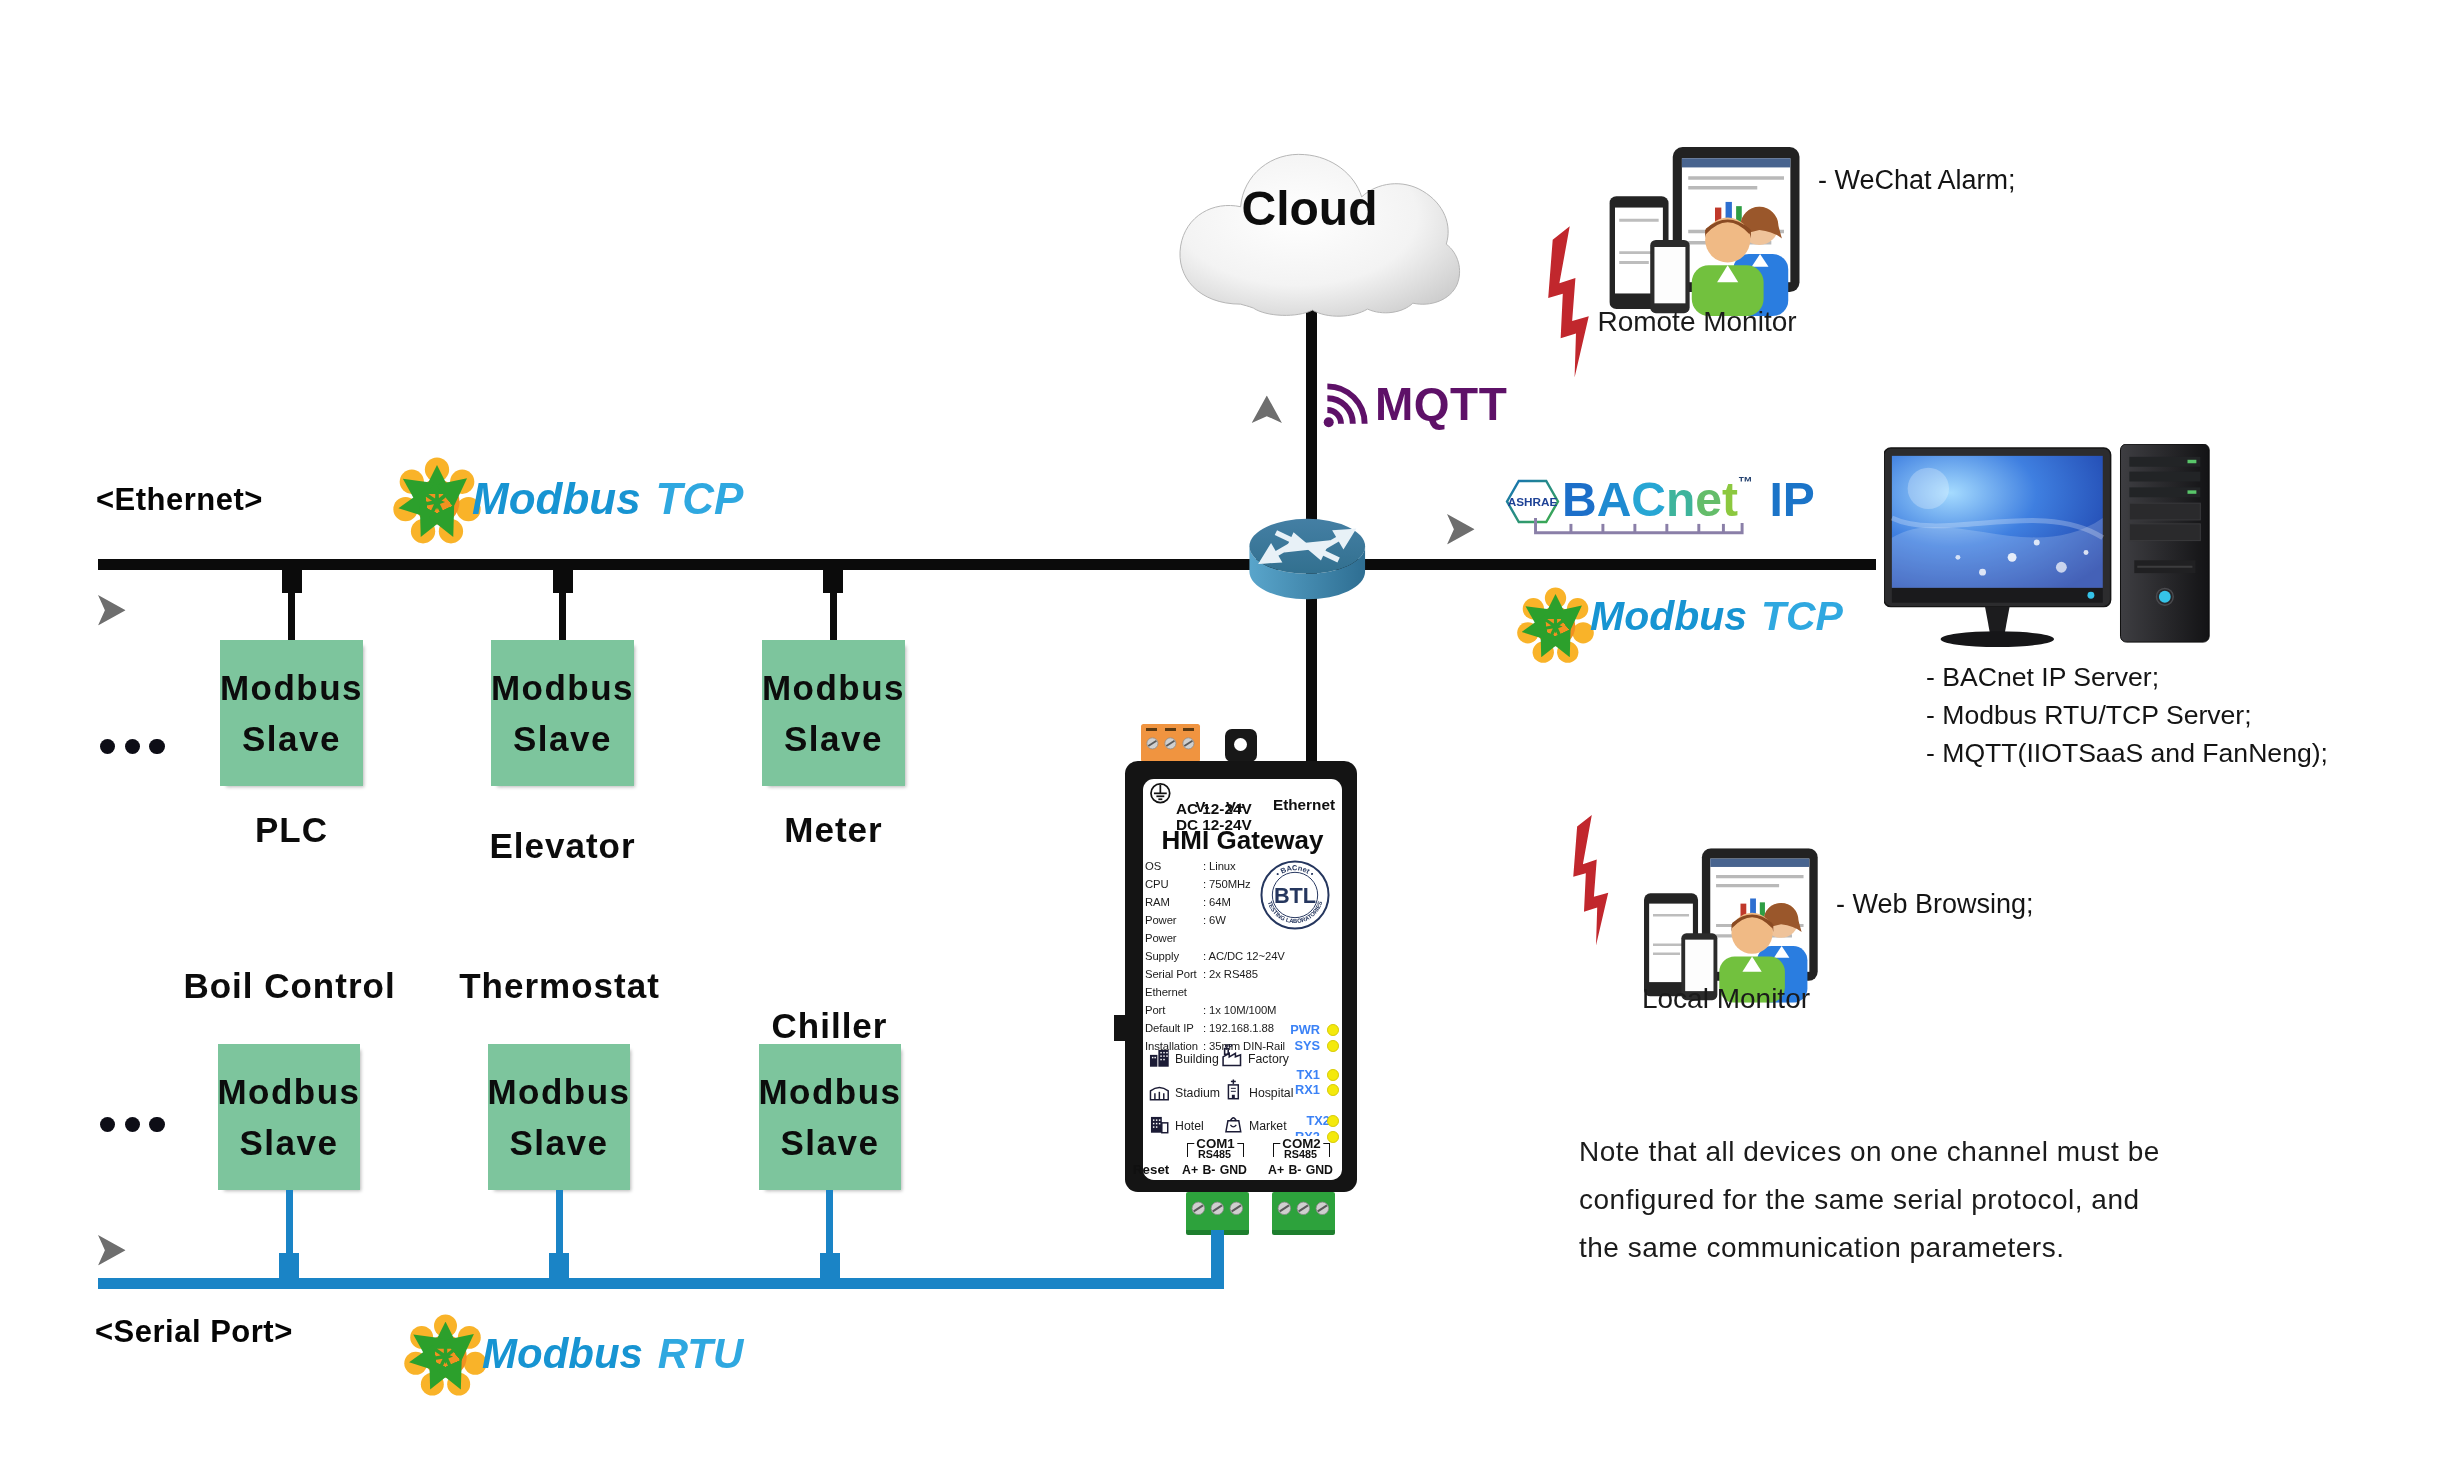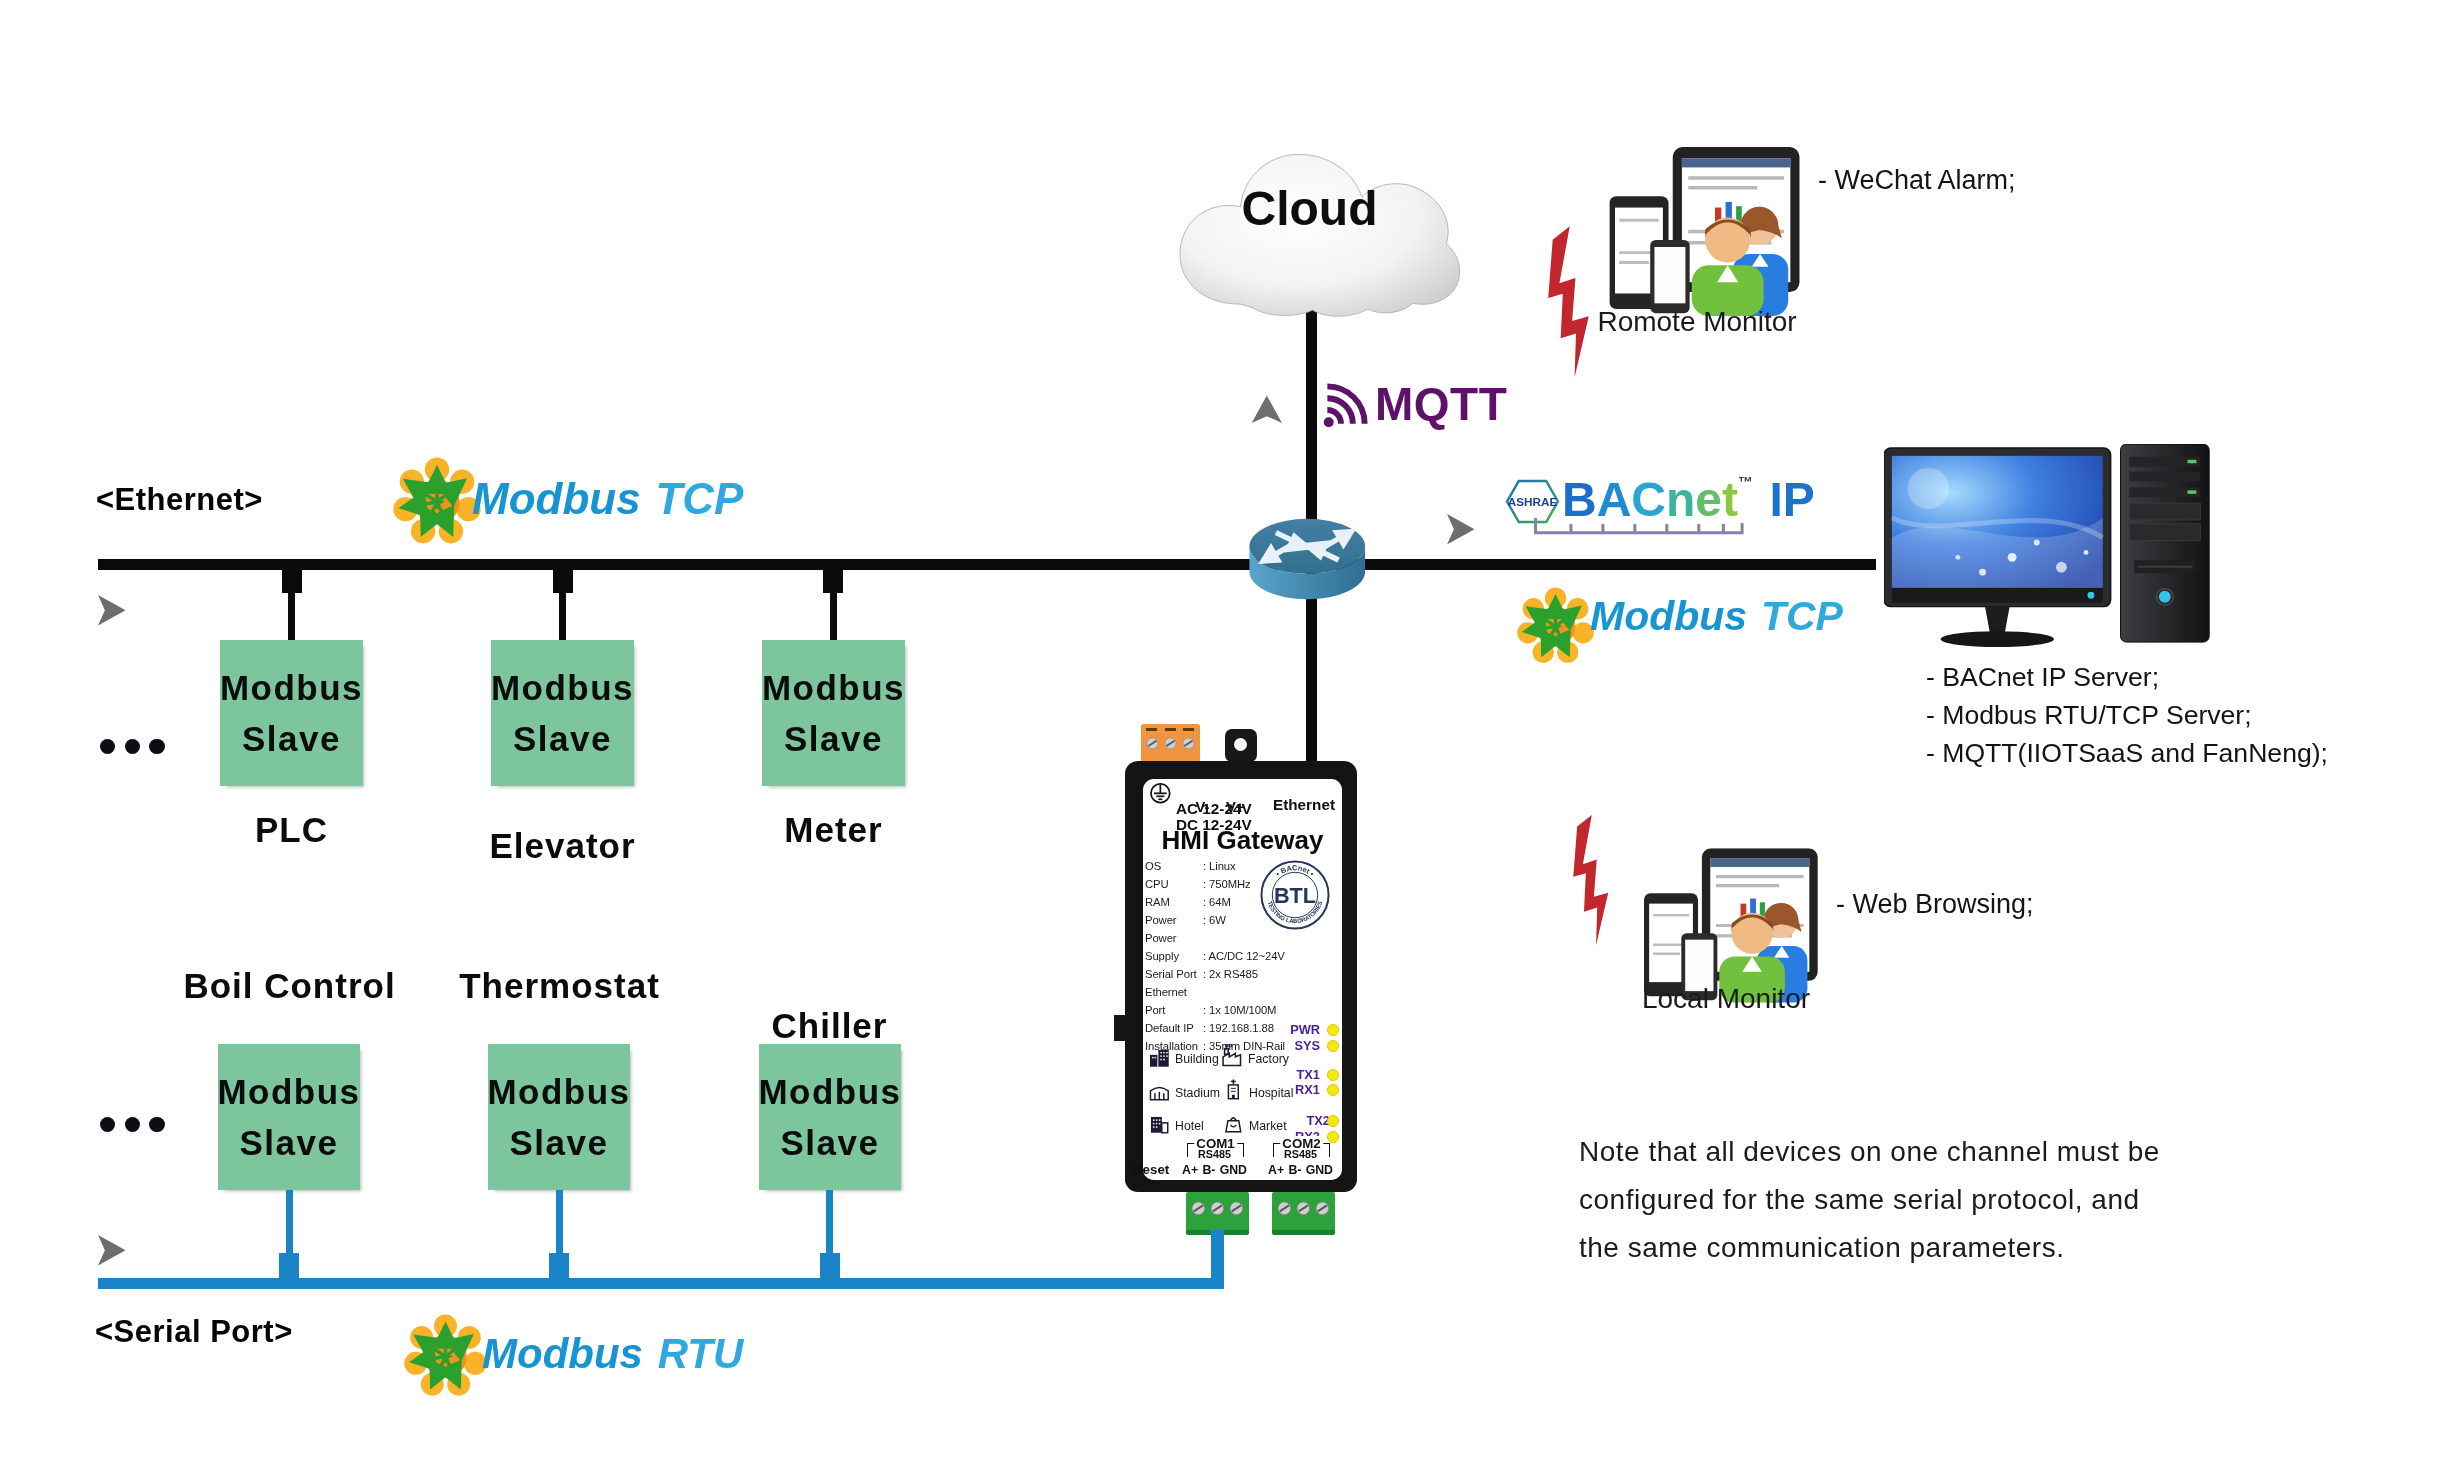--- a/index.html
+++ b/index.html
@@ -16,21 +16,21 @@
   .dots{display:flex;gap:9.4px;}
   .dots span{width:15.3px;height:15.3px;border-radius:50%;background:#0d0d16;display:block;}
   .modword{font-style:italic;font-weight:700;color:var(--modbus-blue);}
   .modvar{font-style:italic;font-weight:700;color:var(--modbus-blue-light);}
   .sectionlabel{font-weight:700;font-size:31px;letter-spacing:0.5px;color:#050505;}
   .note{font-size:28px;line-height:48px;letter-spacing:0.5px;color:#1b1b1b;}
   .svrline{font-size:26.6px;line-height:38px;color:#141414;}
   .mon-label{font-size:28px;color:#1a1a1a;}
   .gw-spec{font-size:11.3px;line-height:18px;color:#1c1c1c;letter-spacing:-0.1px;}
   .gw-spec .k{display:inline-block;width:58px;}
-  .ledlab{font-size:12.8px;font-weight:700;color:#4c1d95;}
+  .ledlab{font-size:12.8px;font-weight:700;color:#3b82f6;}
   .led{width:9.8px;height:9.8px;border-radius:50%;background:var(--led-yellow);border:0.5px solid #d6ca00;}
   .iconlab{font-size:12.3px;color:#1c1c1c;}
   .combr{border:1.5px solid #101010;border-bottom:none;height:12.8px;}
   .combr .cl{position:absolute;top:-7.9px;left:50%;transform:translateX(-50%);
              background:#fff;padding:0 2.5px;font-weight:700;font-size:13.3px;white-space:nowrap;}
   .pins{display:flex;justify-content:space-between;font-size:12.3px;font-weight:700;}
   .gw-small{font-weight:700;color:#101010;}
 </style>
 </head>
 <body>

